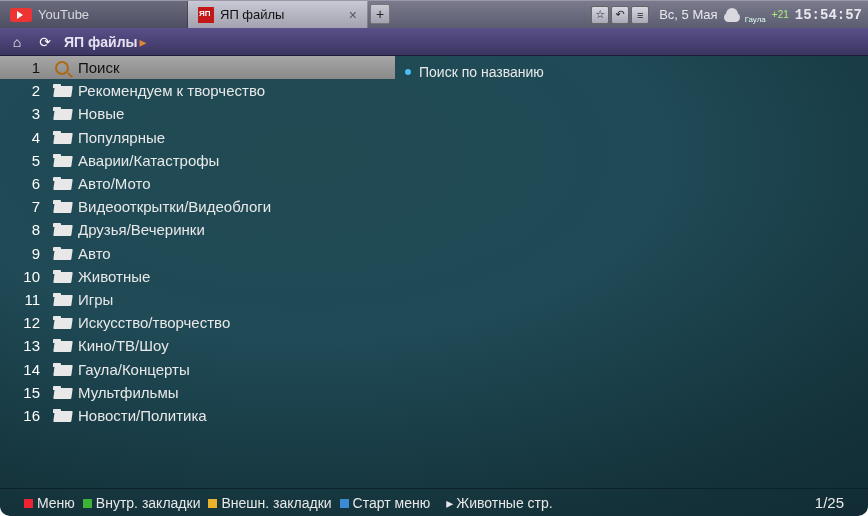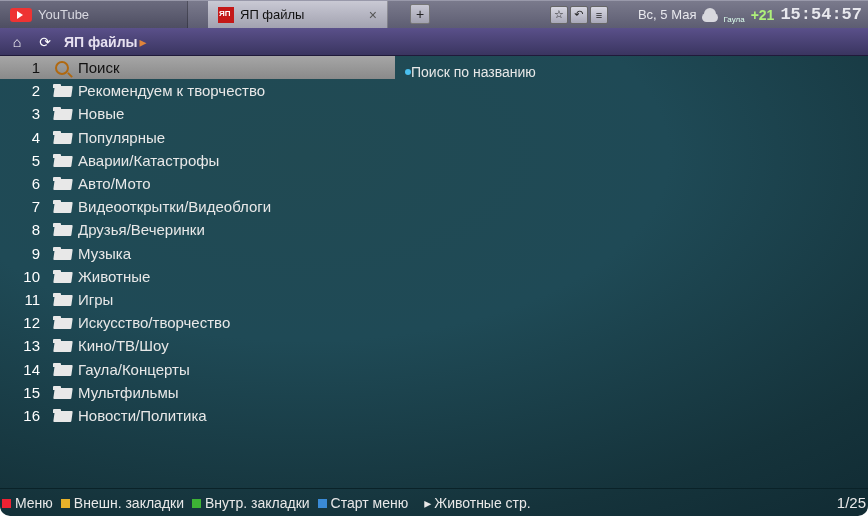--- a/index.html
+++ b/index.html
@@ -13,21 +13,20 @@
     z-index: 0;
   }
 
   
   .tabbar {
     position: relative; z-index: 2;
     height: 28px;
     background: linear-gradient(#7a7a8c, #5d5d72);
     display: flex; align-items: stretch;
     border-top: 1px solid #99a;
-    gap: 20px;
   }
   .tab {
     display: flex; align-items: center; gap: 6px;
     padding: 0 10px;
     font-size: 13px; color: #d8d8e0;
     border-right: 1px solid rgba(0,0,0,.25);
     min-width: 0;
   }
   .tab-inactive { background: linear-gradient(#6b6b7e,#4e4e62); width: 188px; }
   .tab-active { background: linear-gradient(#c9c9d4,#a2a2b0); color: #111; width: 180px; position: relative; }
@@ -37,22 +36,22 @@
     color:#222; font-size:14px; background: linear-gradient(#c9c9d4,#a2a2b0);
     border:1px solid #777; margin-left:2px; margin-top:3px; margin-bottom:3px; height:20px; border-radius:2px;
   }
   .tab-spacer { flex: 1; }
   .tab-controls { display:flex; align-items:center; gap:2px; padding-right:4px; }
   .ctl-box { width:18px; height:18px; background: linear-gradient(#d8d8e2,#a8a8b8); border:1px solid #666; display:flex; align-items:center; justify-content:center; font-size:11px; color:#222; border-radius:2px;}
   .status-right { display:flex; align-items:center; gap:6px; padding:0 6px; color:#e8e8ee; font-size:13px; }
   .weather-ico { width:18px; height:14px; display:inline-block; position:relative;}
   .weather-ico::before { content:""; position:absolute; width:12px; height:12px; background:#d8d8de; border-radius:50%; left:2px; top:0;}
   .weather-ico::after { content:""; position:absolute; width:16px; height:9px; background:#d8d8de; border-radius:8px; left:0; top:5px;}
-  .tempplus { color:#aef07a; font-size:14px; font-weight:bold;}
-  .clock { font-family: "Courier New", monospace; font-size:17px; letter-spacing:0px; font-weight:bold; color:#e8e8ee;}
+  .tempplus { color:#aef07a; font-size:10px; font-weight:normal;}
+  .clock { font-family: "Courier New", monospace; font-size:14px; letter-spacing:0px; font-weight:bold; color:#e8e8ee;}
   .cityname { font-size:8px; color:#dfe; position:relative; top:5px; margin-left:-3px;}
 
   .yt-ico { width:22px; height:14px; background:#e33; border-radius:3px; position:relative; display:inline-block;}
   .yt-ico::after { content:""; position:absolute; left:7px; top:3px; border-left:6px solid #fff; border-top:4px solid transparent; border-bottom:4px solid transparent;}
   .yap-ico { width:16px; height:16px; background:#c41818; display:inline-block; position:relative;}
   .yap-ico::after{content:"ЯП"; color:#fff; font-size:8px; font-weight:bold; position:absolute; left:1px; top:2px;}
 
   
   .toolbar {
     position: relative; z-index:2;
@@ -90,29 +89,29 @@
   .folder-open::before{ background:currentColor;}
   .folder-open::after{ transform: skewX(-8deg); left:1px;}
 
   .search-ico { width:14px; height:14px; border:2px solid #e08a30; border-radius:50%; position:relative; display:inline-block;}
   .search-ico::after{ content:""; position:absolute; width:6px; height:2px; background:#e08a30; transform:rotate(45deg); left:10px; top:11px;}
   .row.selected .search-ico{ border-color:#b06810;}
   .row.selected .search-ico::after{ background:#b06810;}
 
   
   .detail { flex:1; padding:8px 10px; color:#e8e8e8; font-size:14px;}
-  .detail-row { display:flex; align-items:center; }
+  .detail-row { display:flex; align-items:center; gap:8px;}
   .bullet { width:6px; height:6px; background:#4ac0f0; border-radius:50%; display:inline-block;}
 
   
   .legend {
     position:relative; z-index:2;
     height:28px;
     display:flex; align-items:center;
-    padding:0 2px;
+    padding:0 24px;
     color:#e8e8e8; font-size:14px;
     border-top:1px solid #0a2228;
     gap:8px;
   }
   .legend .sq { width:9px; height:9px; display:inline-block; margin-right:4px;}
   .sq.red{background:#e23;}
   .sq.green{background:#3db335;}
   .sq.yellow{background:#e8b22a;}
   .sq.blue{background:#3a8ad6;}
   .legend .arrow{ color:#e8e8e8; margin:0 3px 0 8px;}
@@ -216,21 +215,21 @@
             <span class="icon-cell">
               <span class="folder-ico folder-open"></span>
             </span>
             <span class="label">Друзья/Вечеринки</span>
           </li>
           <li class="row">
             <span class="num">9</span>
             <span class="icon-cell">
               <span class="folder-ico folder-open"></span>
             </span>
-            <span class="label">Музыка</span>
+            <span class="label">Авто</span>
           </li>
           <li class="row">
             <span class="num">10</span>
             <span class="icon-cell">
               <span class="folder-ico folder-open"></span>
             </span>
             <span class="label">Животные</span>
           </li>
           <li class="row">
             <span class="num">11</span>
@@ -279,20 +278,20 @@
     <div class="detail">
       <div class="detail-row">
         <span class="bullet"></span>
         <span>Поиск по названию</span>
       </div>
     </div>
   </div>
 
   <div class="legend">
     <span><span class="sq red"></span><span>Меню</span></span>
+    <span><span class="sq green"></span><span>Внутр. закладки</span></span>
     <span><span class="sq yellow"></span><span>Внешн. закладки</span></span>
-    <span><span class="sq green"></span><span>Внутр. закладки</span></span>
     <span><span class="sq blue"></span><span>Старт меню</span></span>
     <span><span class="arrow">▸</span><span>Животные стр.</span></span>
     <span class="spacer"></span>
     <span class="page-ind">1/25</span>
   </div>
 </div>
 
 </body></html>

